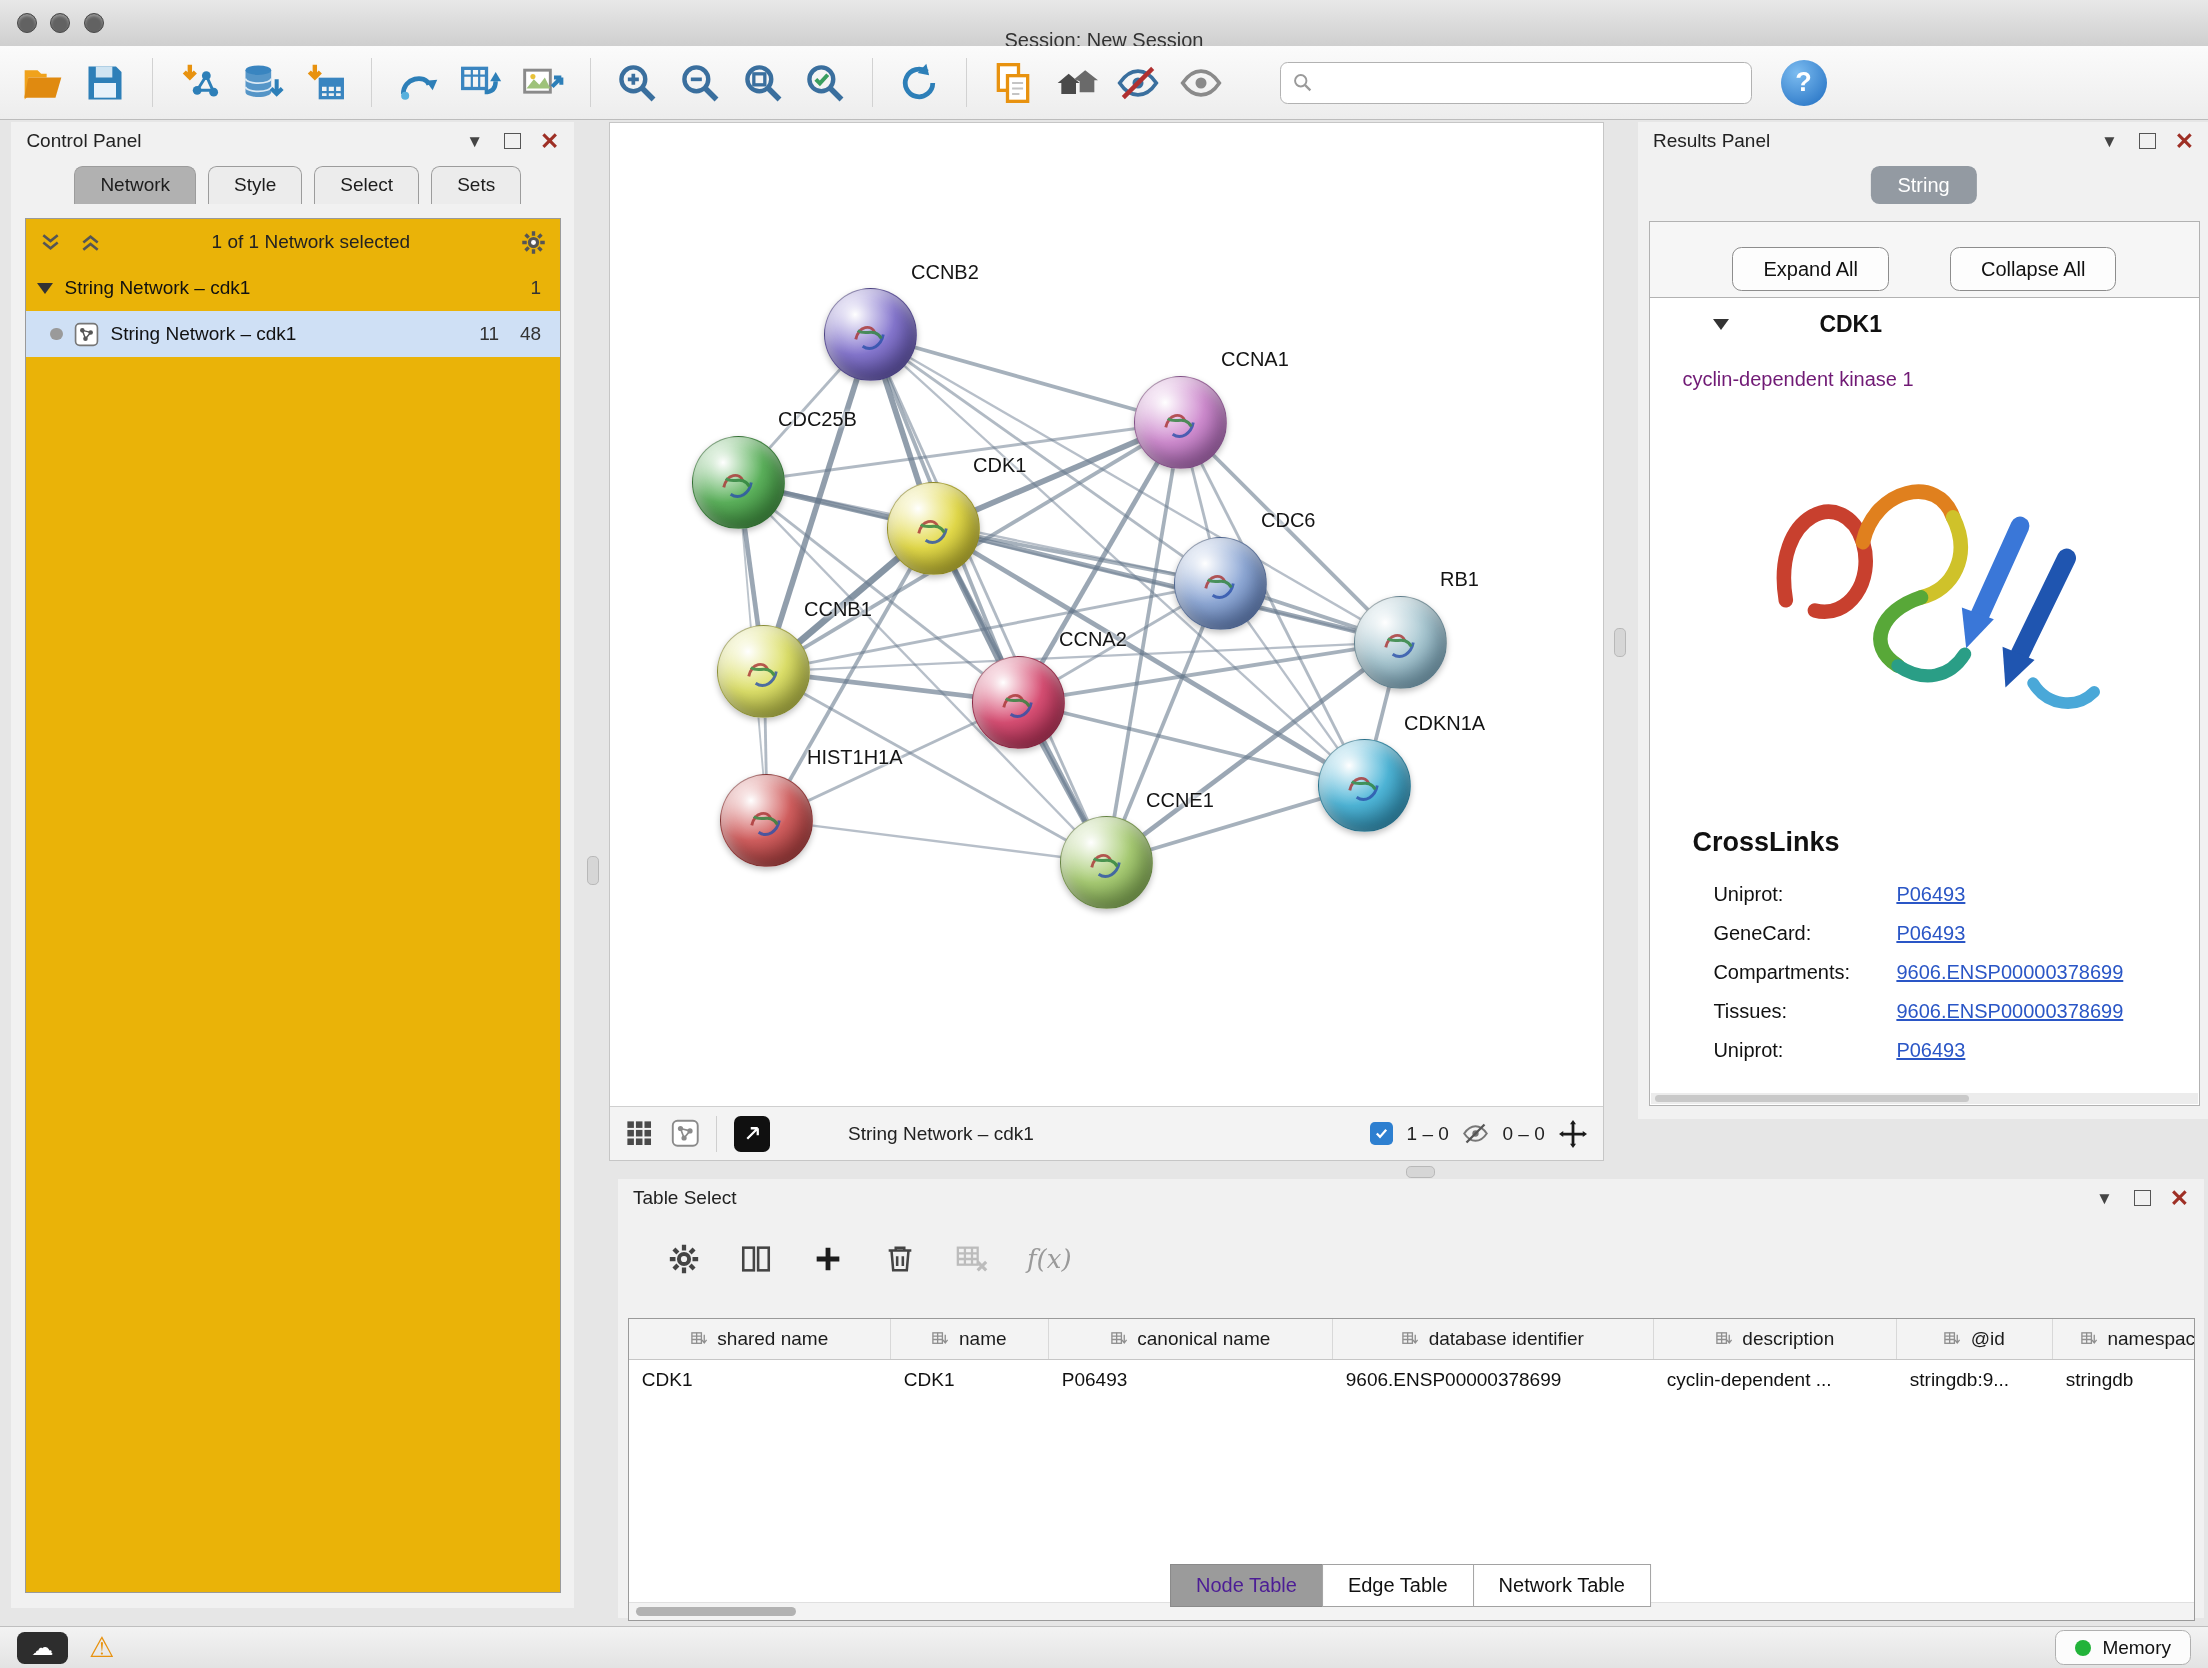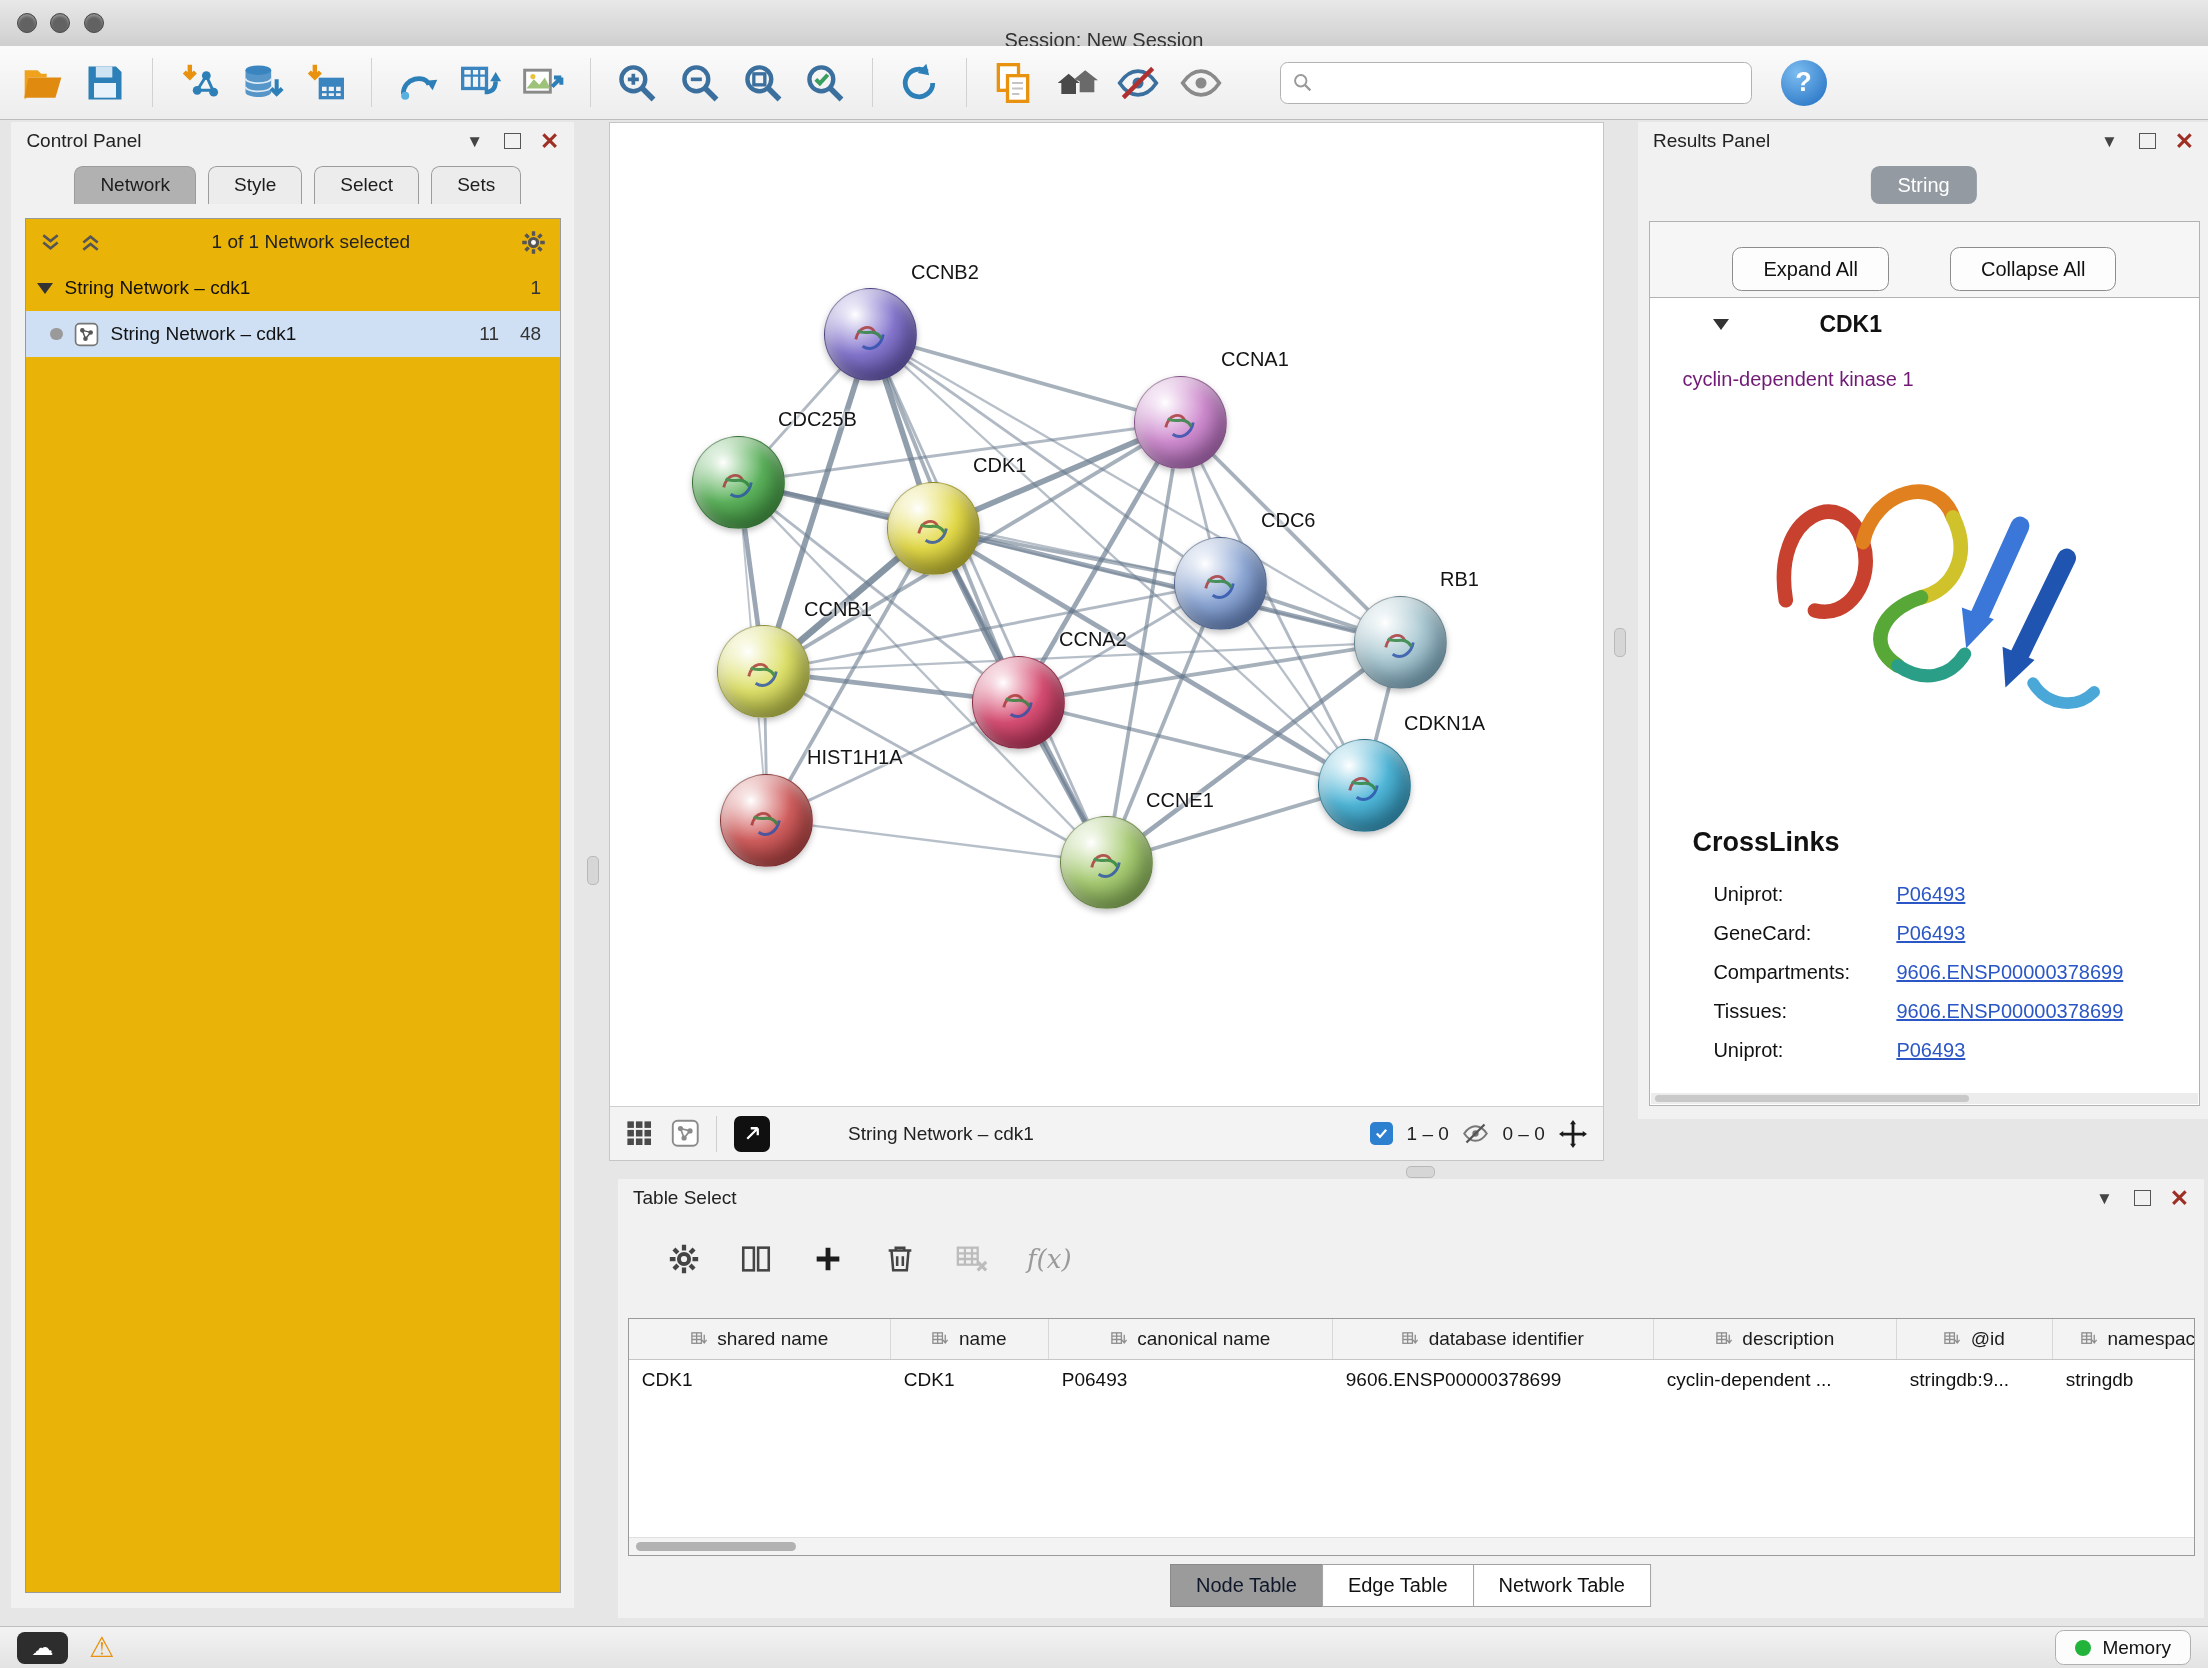--- a/index.html
+++ b/index.html
@@ -73,31 +73,31 @@
   .cl-label{width:183px;color:#111;}
   .cl-link{color:#2a56c6;text-decoration:underline;white-space:nowrap;}
   .rp-scroll{position:absolute;left:1px;right:1px;bottom:1px;height:11.4px;background:#ececec;}
   .rp-thumb{position:absolute;left:3.8px;top:1.9px;width:314px;height:7.6px;border-radius:3.8px;background:#c9c9c9;}
 
   
   #table-panel{position:absolute;left:618px;top:1179px;width:1586px;height:439px;background:#f1f1f1;}
   .tp-toolbar{display:flex;align-items:center;gap:38px;padding:17px 0 0 49px;height:49px;}
   .tp-toolbar svg{width:34px;height:34px;}
   .fx{font-family:"DejaVu Serif",serif;font-style:italic;font-size:26px;color:#9a9a9a;}
-  .table-box{position:absolute;left:9.5px;right:9.5px;top:139px;height:238px;border:1px solid #9a9a9a;background:#fff;overflow:hidden;box-sizing:border-box;}
+  .table-box{position:absolute;left:9.5px;right:9.5px;top:139px;height:303px;border:1px solid #9a9a9a;background:#fff;overflow:hidden;box-sizing:border-box;}
   #thead{display:flex;background:#f3f3f3;border-bottom:1px solid #c6c6c6;height:40px;}
   .th{display:flex;align-items:center;justify-content:center;gap:8.6px;border-right:1px solid #d8d8d8;font-size:19px;color:#1b1b1b;box-sizing:border-box;flex:none;}
   .th svg{width:19px;height:19px;flex:none;}
   .trow{display:flex;height:40px;}
   .td{display:flex;align-items:center;padding:0 13.3px;font-size:19px;color:#111;box-sizing:border-box;flex:none;white-space:nowrap;overflow:hidden;}
   .h-scroll{position:absolute;left:0;right:0;bottom:0;height:17px;background:#f3f3f3;border-top:1px solid #e0e0e0;}
   .h-thumb{position:absolute;left:7.6px;top:3.8px;width:160px;height:9.5px;border-radius:4.8px;background:#b2b2b2;}
   #bottom-tabs{position:absolute;bottom:11.4px;left:50%;transform:translateX(-50%);display:flex;}
   .bt-tab{border:1px solid #a2a2a2;background:#fff;padding:8.6px 25px;font-size:20px;color:#111;margin-left:-1px;}
-  .bt-tab.sel{background:#9b9b9b;color:#0f172a;border-color:#8a8a8a;}
+  .bt-tab.sel{background:#9b9b9b;color:#4c1d95;border-color:#8a8a8a;}
 
   
   #statusbar{position:absolute;left:0;top:1626px;width:2208px;height:42px;box-sizing:border-box;background:linear-gradient(#f3f3f3,#e3e3e3);border-top:1px solid #bfbfbf;display:flex;align-items:center;padding:0 17px;gap:21px;}
   .cloud-btn{width:51px;height:32px;background:#2d2d2d;border-radius:7.6px;color:#fff;display:flex;align-items:center;justify-content:center;font-size:22px;}
   .warn{color:#e8920f;font-size:28.5px;line-height:1;}
   .mem-btn{margin-left:auto;display:flex;align-items:center;gap:11.4px;border:1px solid #b0b0b0;background:#fcfcfc;border-radius:8.6px;padding:5.7px 19px;font-size:19px;color:#111;}
   .mem-dot{width:16px;height:16px;border-radius:50%;background:#22b33a;}
 
   .splitter{position:absolute;background:#d6d6d6;border:1px solid #b8b8b8;border-radius:4.8px;}
   .split-v{width:9.5px;height:27px;}

